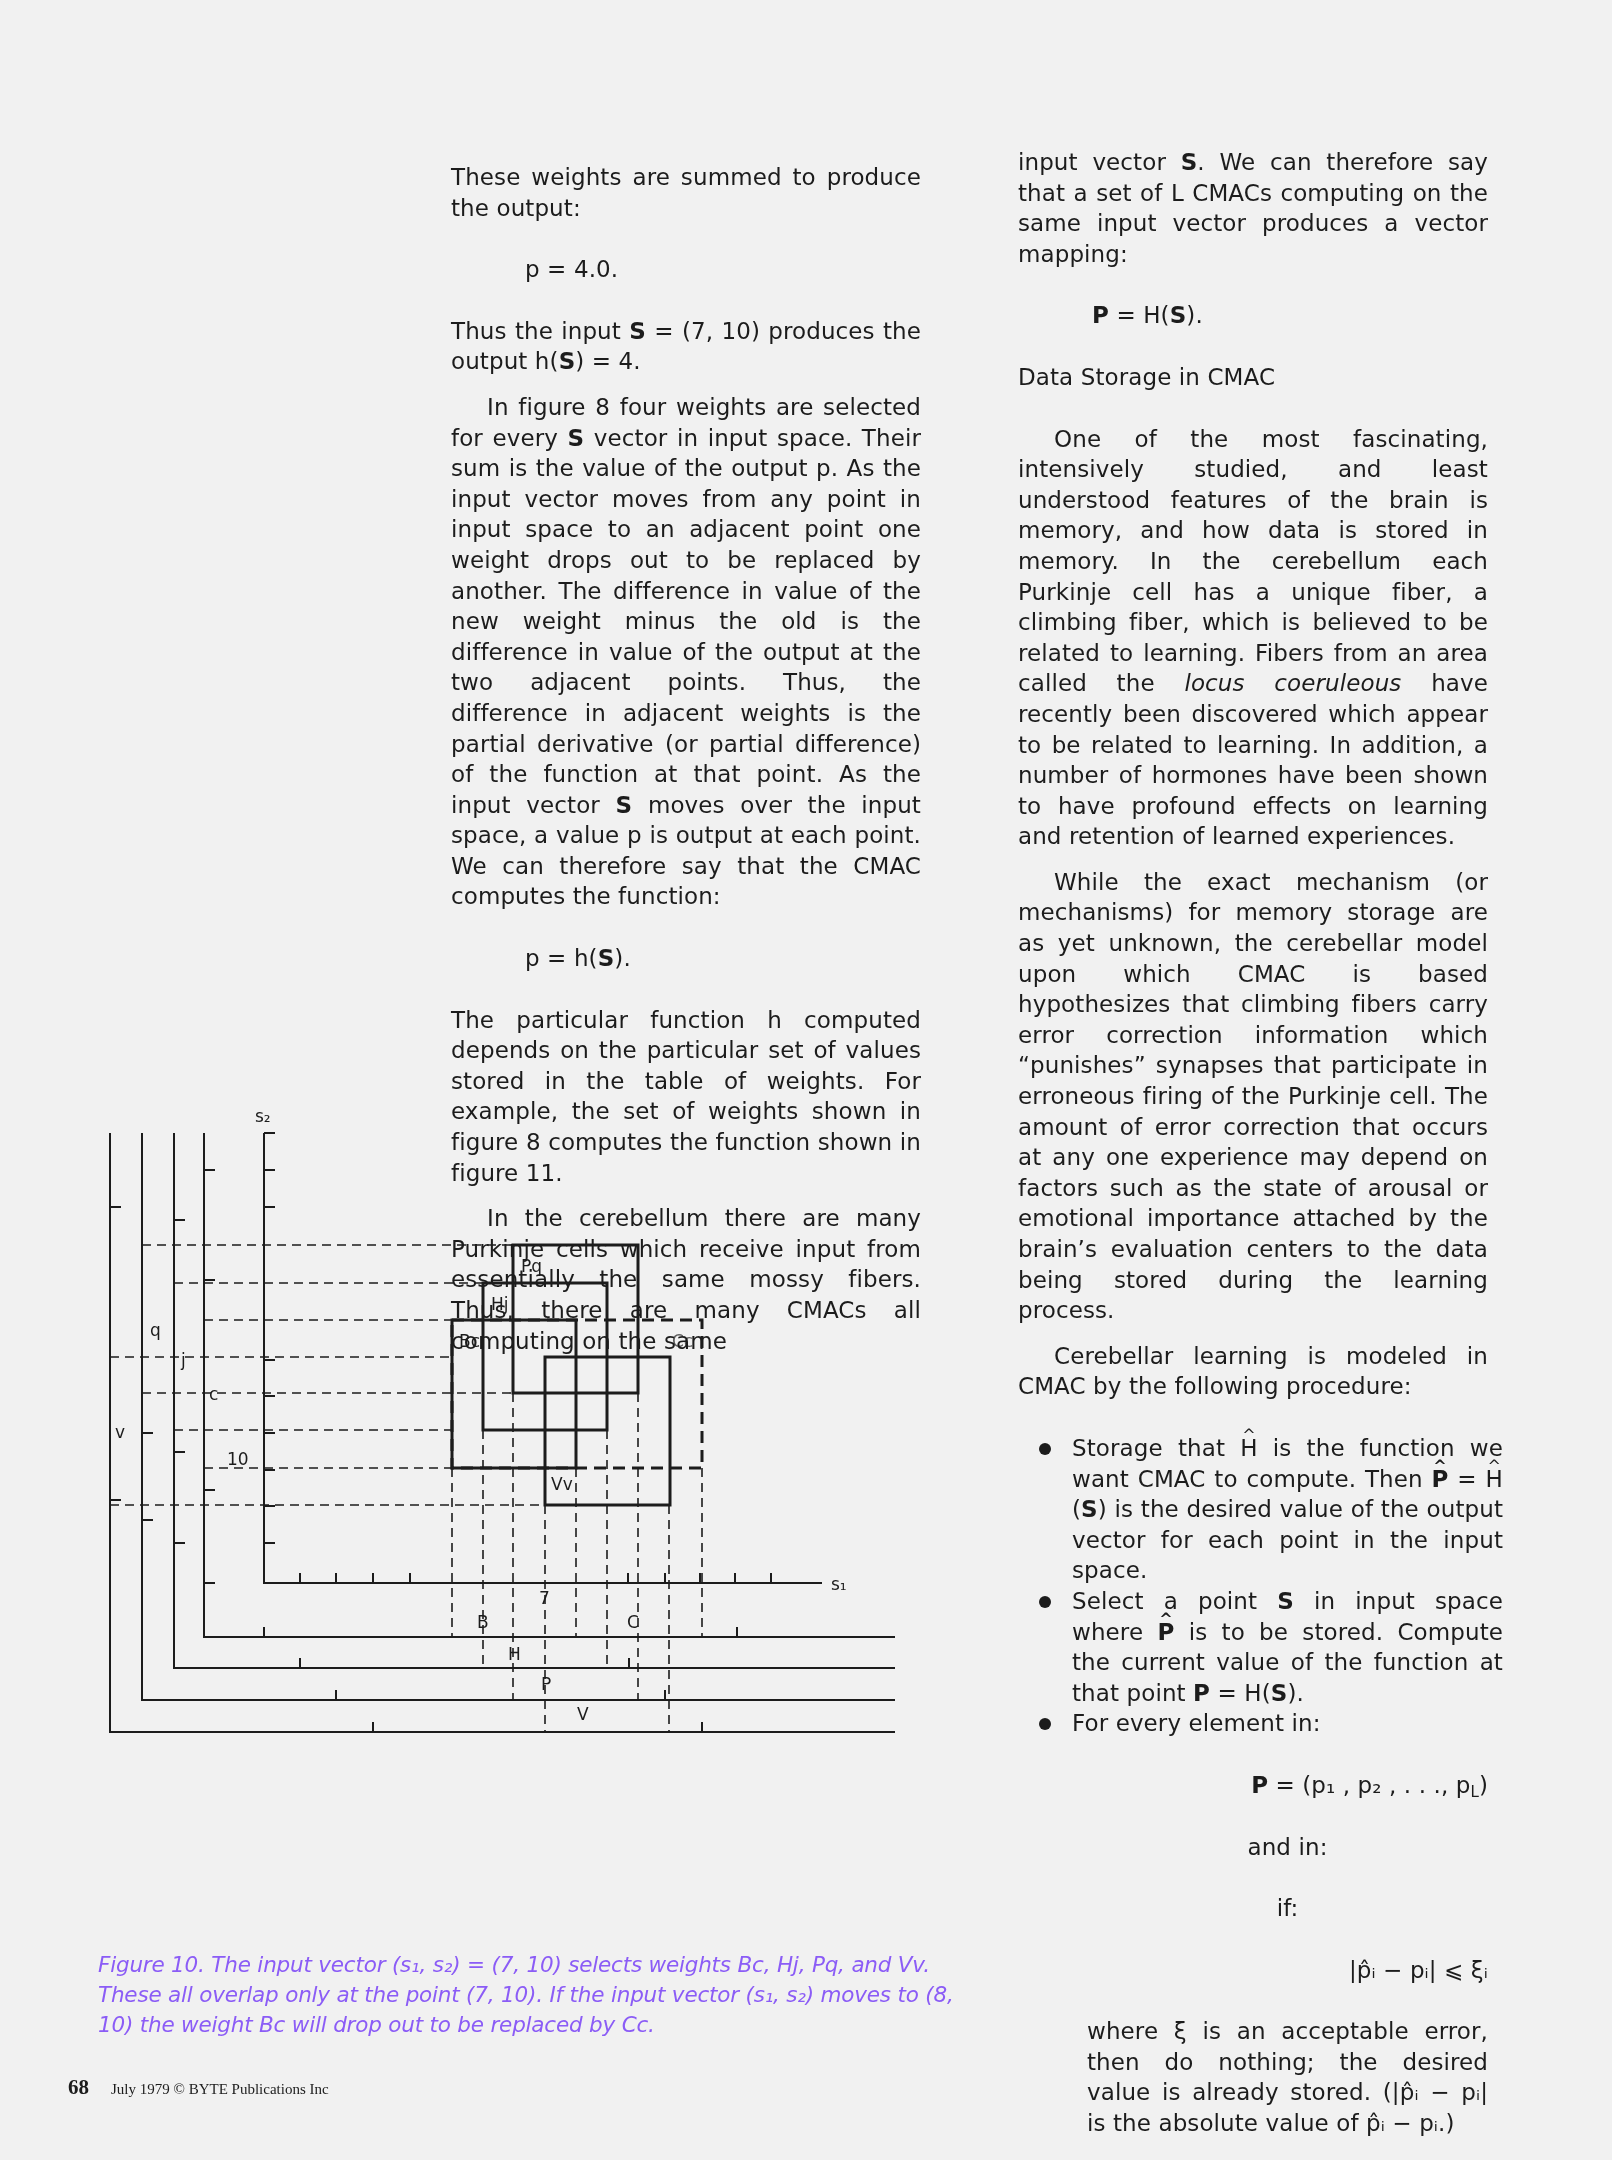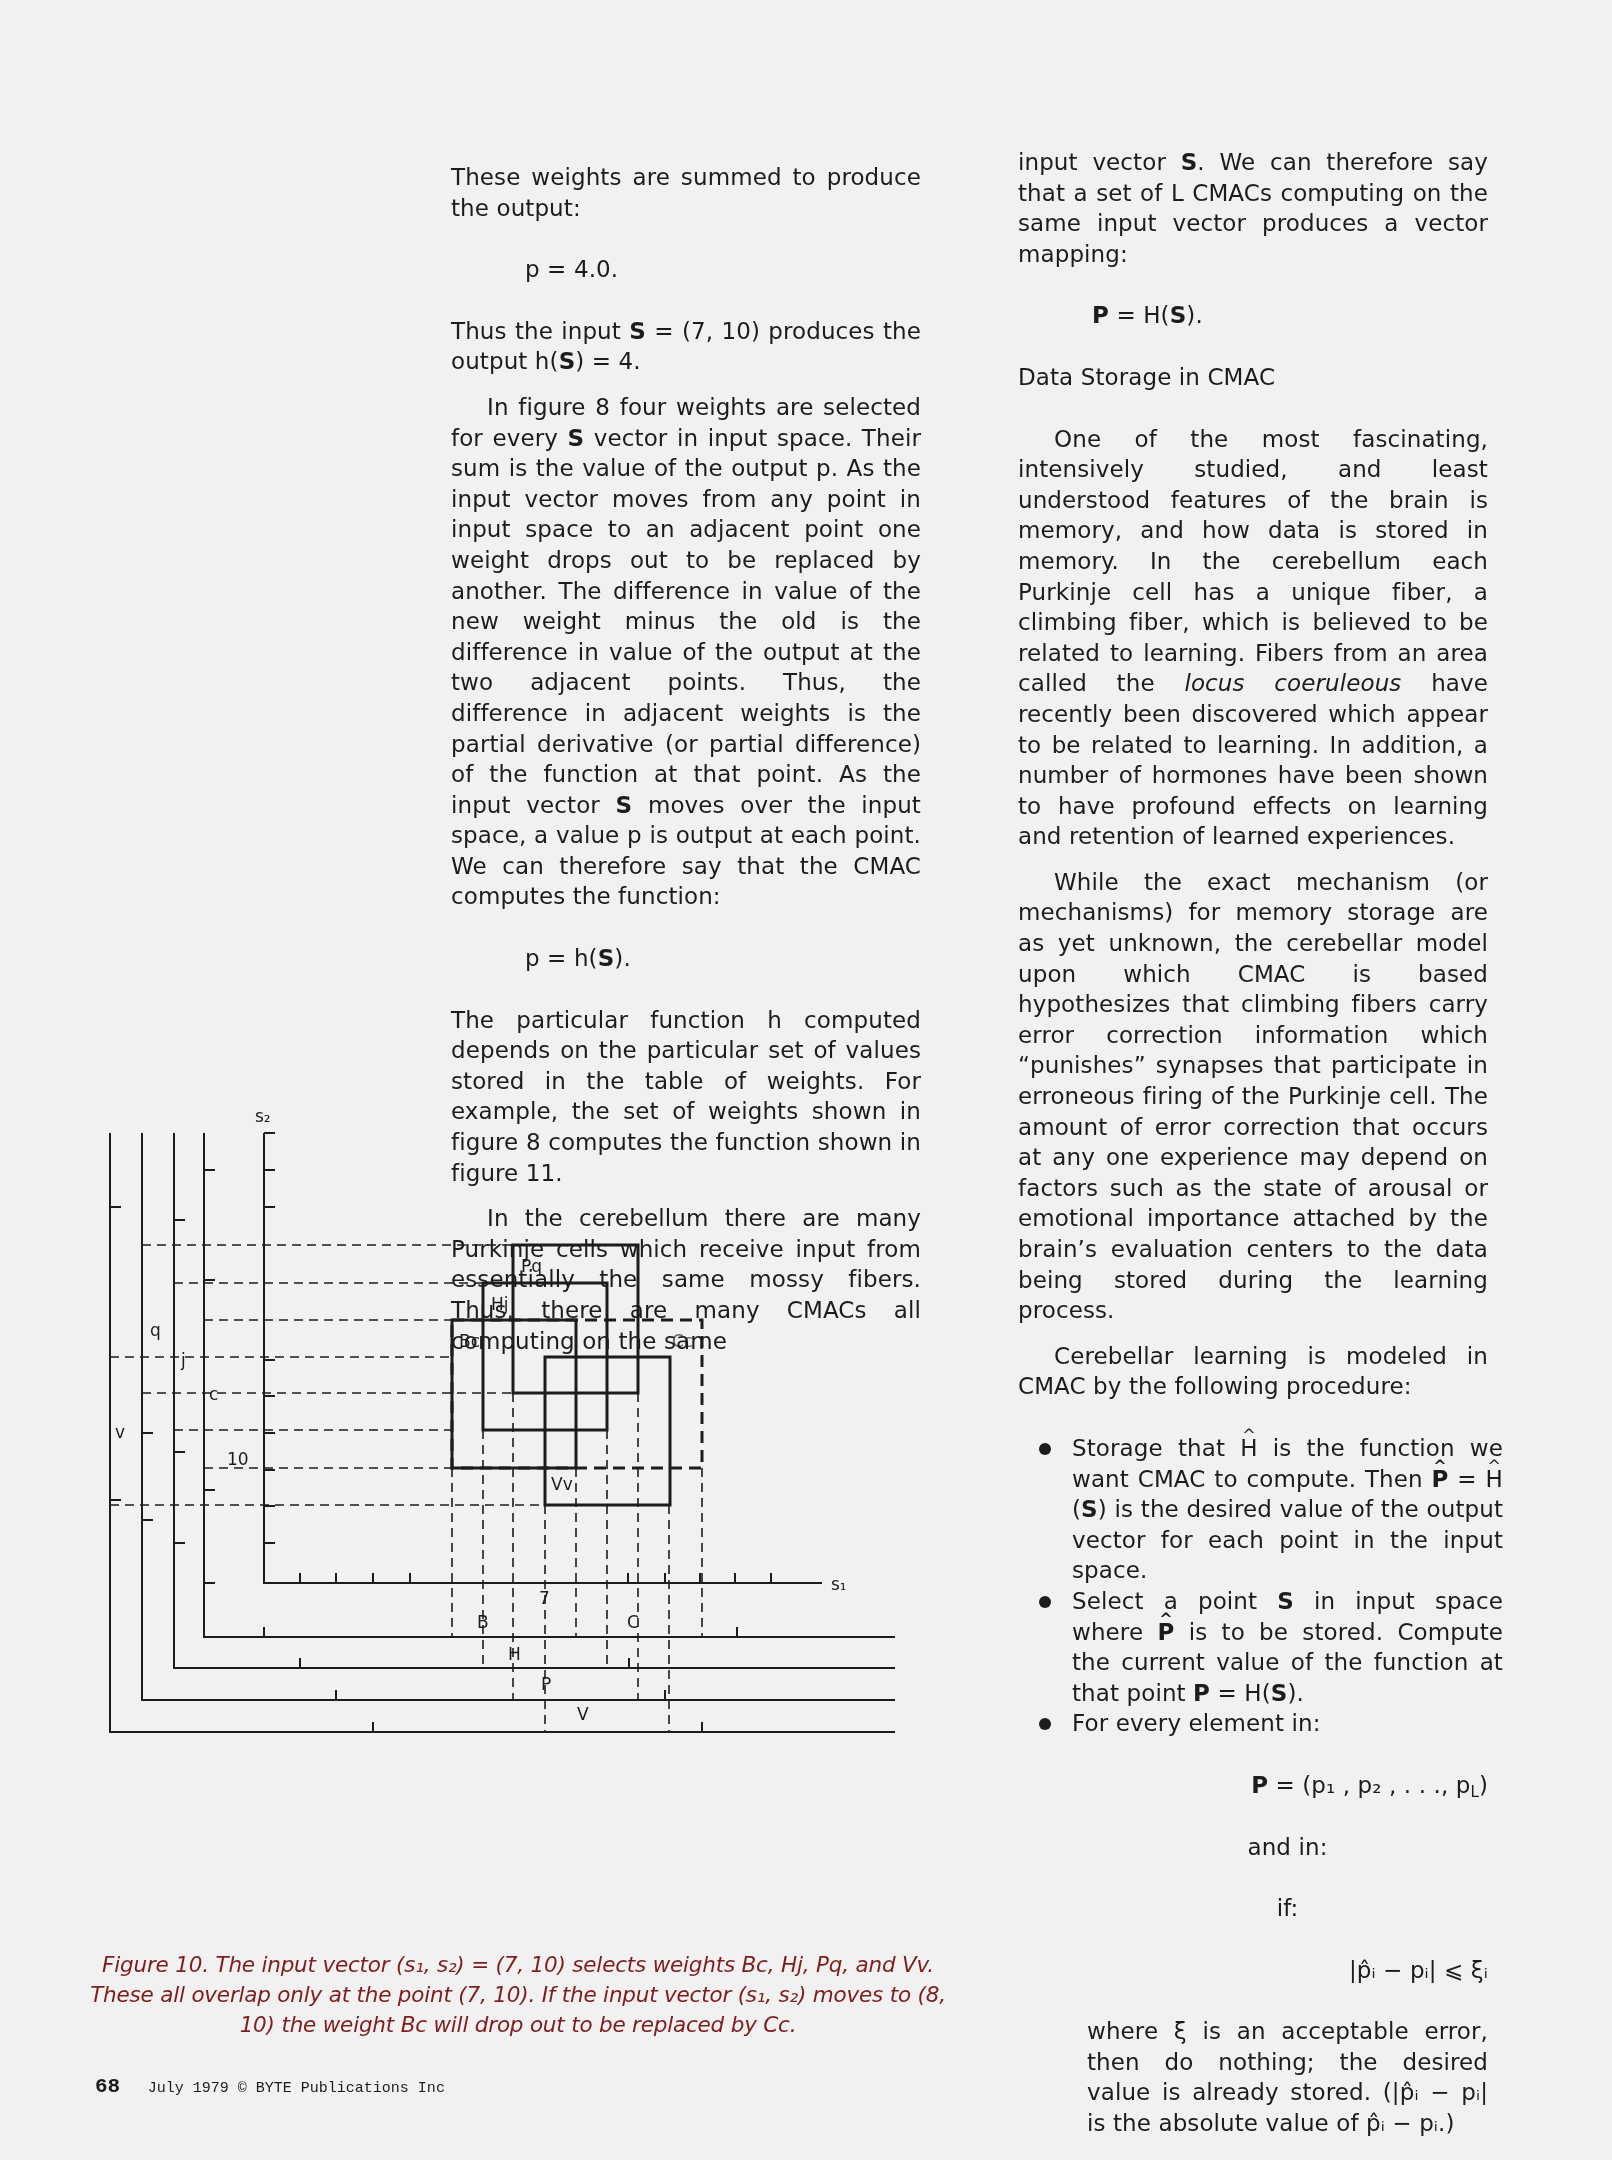--- a/index.html
+++ b/index.html
@@ -37,27 +37,27 @@
   sub { font-size: 15px; vertical-align: -4px; line-height: 0; }
   .hat { position: relative; display: inline-block; }
   .hat::before {
     content: "^"; position: absolute; left: 50%; transform: translateX(-50%);
     top: -13px; font-size: 16px;
   }
   #figure { position: absolute; left: 95px; top: 1090px; width: 820px; height: 850px; }
   #figure svg { width: 820px; height: 850px; display: block; }
   .figlabel { font-family: "DejaVu Sans", sans-serif; font-size: 17px; fill: #1c1c1c; }
   #caption {
-    position: absolute; left: 83px; top: 1950px; width: 870px;
+    position: absolute; left: 98px; top: 1950px; width: 870px;
     font-family: "DejaVu Sans", sans-serif; font-style: italic;
-    font-size: 21.5px; line-height: 30px; letter-spacing: -0.2px; color: #7f1d1d; text-align: center;
+    font-size: 21.5px; line-height: 30px; letter-spacing: -0.2px; color: #8b5cf6;
   }
   #footer {
-    position: absolute; left: 95px; top: 2075px;
-    font-family: Liberation Mono, monospace; color: #1c1c1c;
+    position: absolute; left: 68px; top: 2075px;
+    font-family: Liberation Serif, serif; color: #1c1c1c;
   }
   #footer .pgnum { font-weight: bold; font-size: 21px; margin-right: 18px; }
   #footer .credit { font-size: 15px; }
 </style>
 </head>
 <body>
 
 <div id="col-mid" class="col">
   <p>These weights are summed to produce the output:</p>
   <p class="eq eq-gap-top eq-gap-bottom">p = 4.0.</p>

